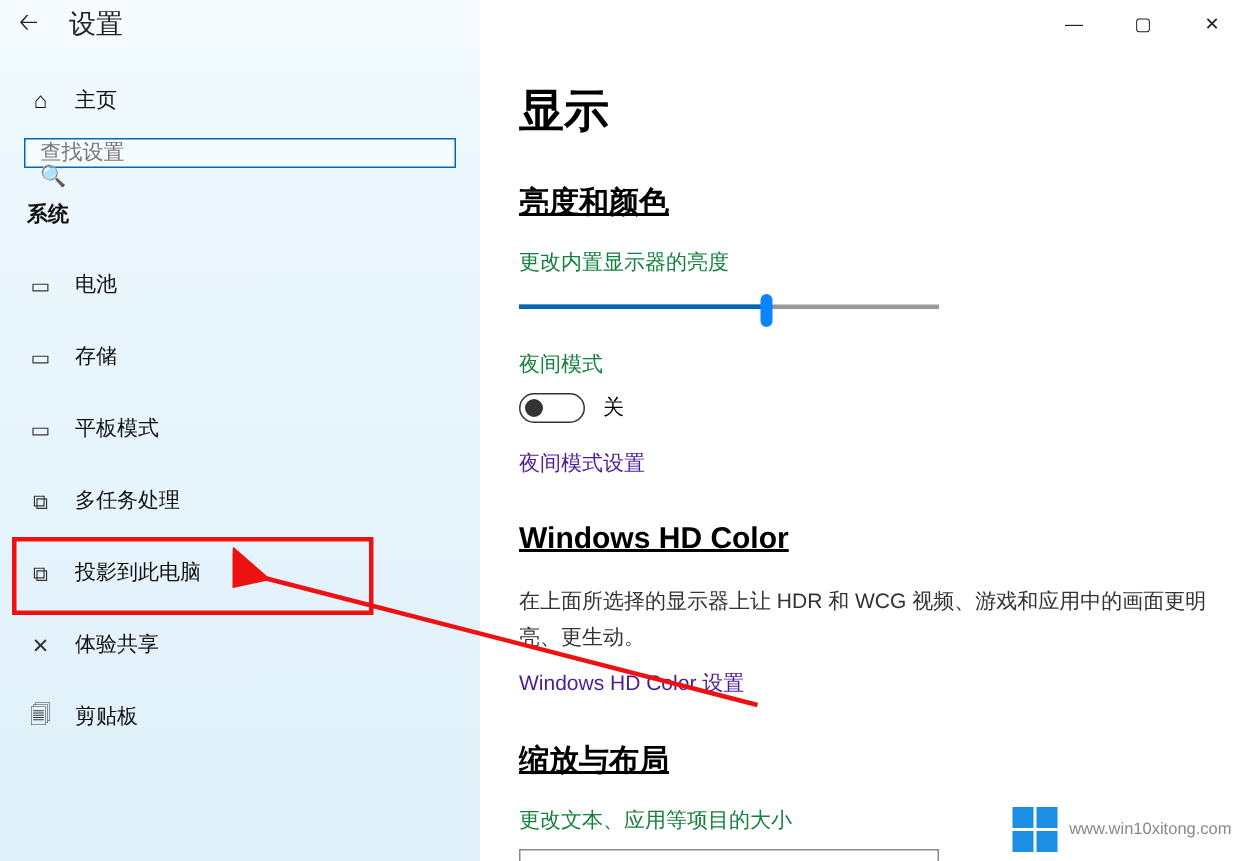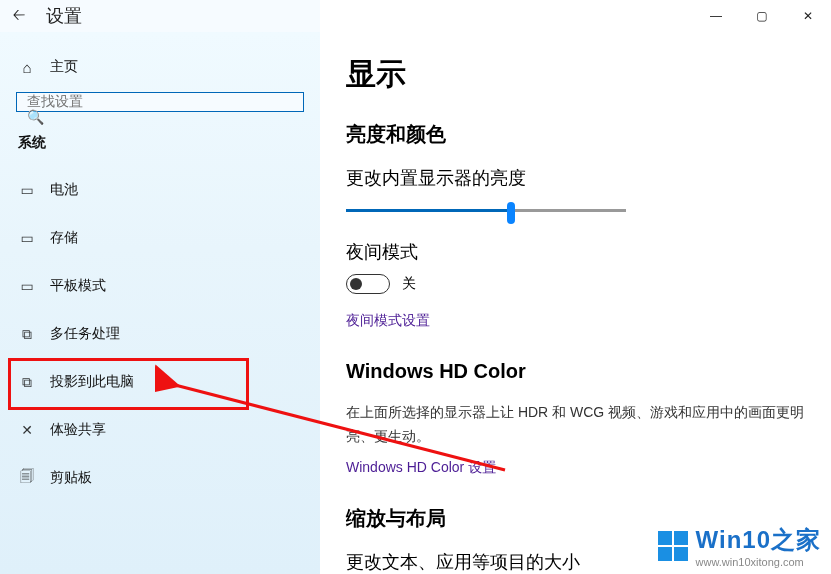--- a/index.html
+++ b/index.html
@@ -63,22 +63,22 @@
     left:8px; top:358px;
     width:241px; height:52px;
     border:3px solid #e11;
     pointer-events:none;
   }
   .content {
     flex:1; padding: 22px 26px 0 26px;
     overflow:hidden;
   }
   h1 { font-size: 30px; font-weight:600; margin-bottom:26px; }
-  h2 { font-size: 20px; font-weight:600; margin: 10px 0 18px 0; }
-  .label { font-size:18px; color:#000000; margin-bottom:10px; }
+  h2 { font-size: 20px; font-weight:600; margin: 10px 0 18px 0; text-decoration: underline; }
+  .label { font-size:14px; color:#15803d; margin-bottom:10px; }
   .slider {
     position:relative; width:280px; height:20px; margin-bottom:20px;
   }
   .slider .track {
     position:absolute; top:9px; left:0; right:0; height:3px; background:#999;
   }
   .slider .fill {
     position:absolute; top:9px; left:0; width:59%; height:3px; background:#0067b8;
   }
   .slider .thumb {
@@ -214,16 +214,15 @@
 </svg>
 
 <div class="watermark">
   <div class="winlogo">
       <div></div>
       <div></div>
       <div></div>
       <div></div>
     </div>
   <div>
-    <span class="big">Win10之家</span>
     <span class="small">www.win10xitong.com</span>
   </div>
 </div>
 
 </body></html>

